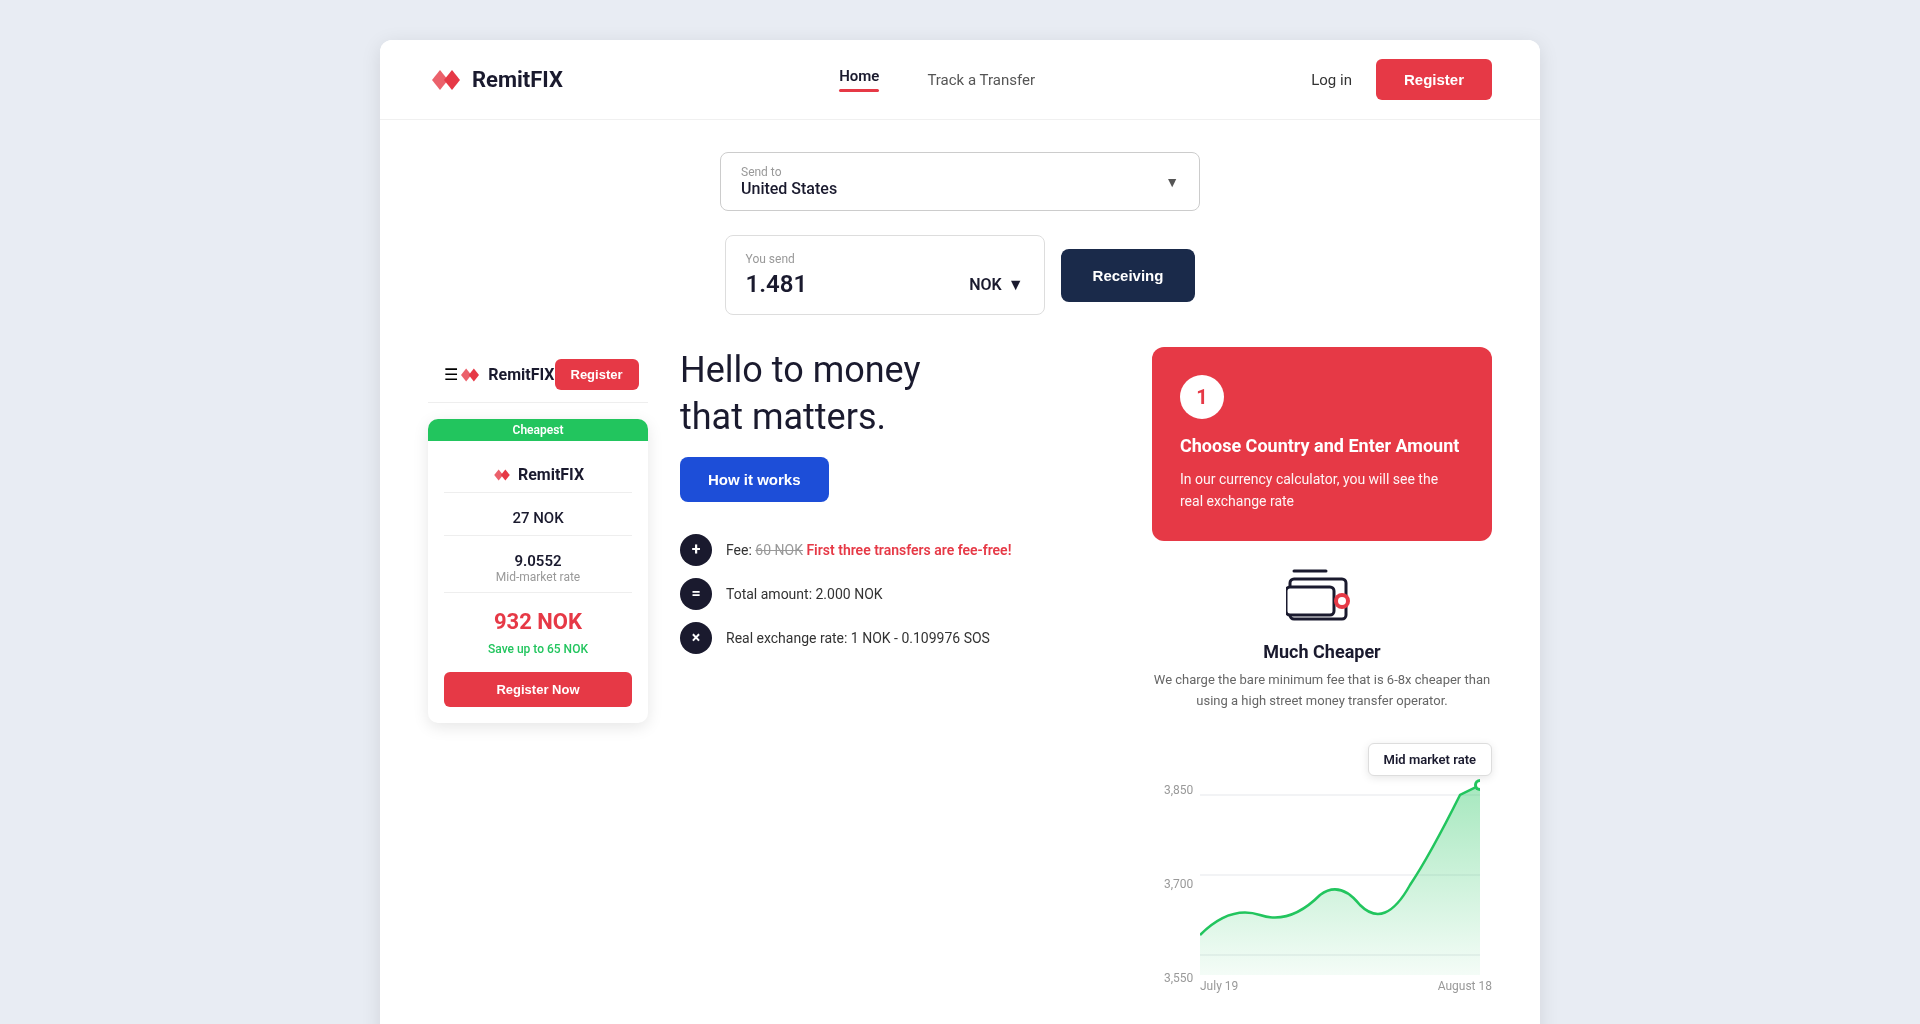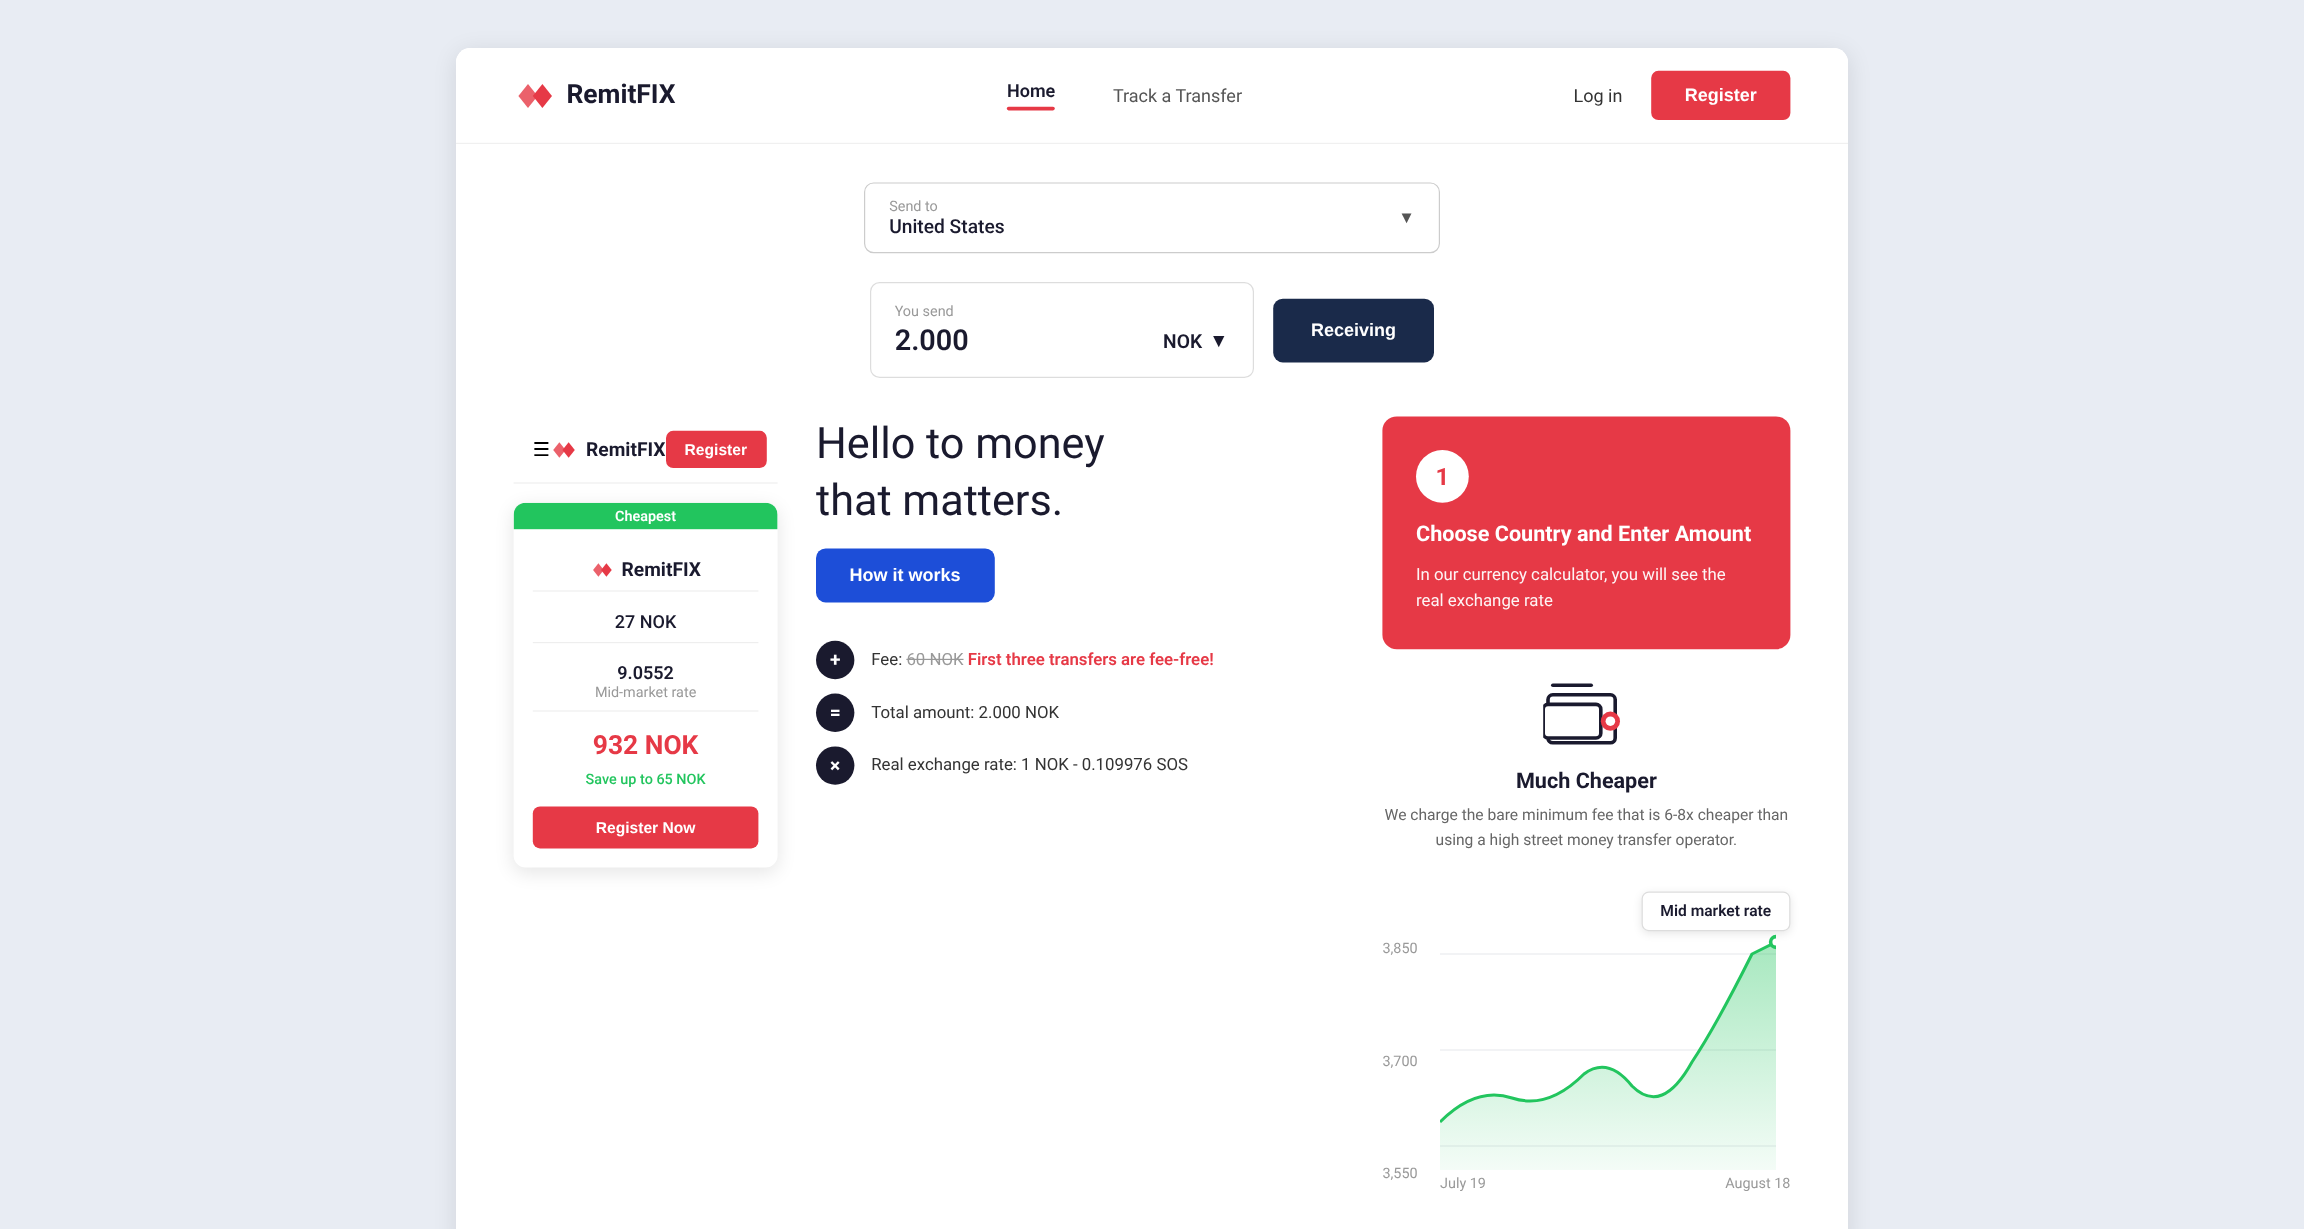--- a/index.html
+++ b/index.html
@@ -149,21 +149,21 @@
       align-items: center;
       justify-content: space-between;
     }
     .amount-value {
       font-size: 24px;
       font-weight: 600;
       color: #1a1a2e;
     }
     .currency-selector {
       display: flex;
-      align-items: center;
+      align-items: flex-start;
       gap: 6px;
       font-size: 16px;
       font-weight: 600;
       color: #1a1a2e;
       cursor: pointer;
     }
     .receiving-btn {
       background: #1a2a4a;
       color: white;
       border: none;
@@ -424,21 +424,21 @@
       border: 1px solid #ddd;
       border-radius: 6px;
       padding: 8px 15px;
       font-size: 13px;
       font-weight: 600;
       color: #1a1a2e;
       box-shadow: 0 2px 8px rgba(0,0,0,0.1);
     }
     .chart-labels-y {
       position: absolute;
-      left: 0;
+      left: 12px;
       top: 0;
       height: 100%;
       display: flex;
       flex-direction: column;
       justify-content: space-between;
       padding: 8px 0;
     }
     .chart-y-label {
       font-size: 12px;
       color: #999;
@@ -491,21 +491,21 @@
           <span class="send-to-value">United States</span>
         </div>
         <span class="chevron-down">▼</span>
       </div>
     </div>
 
     <div class="calc-row">
       <div class="amount-input-box">
         <span class="amount-label">You send</span>
         <div class="amount-row">
-          <span class="amount-value">2.000</span>
+          <span class="amount-value">1.481</span>
           <div class="currency-selector">
             <span>NOK</span>
             <span>▼</span>
           </div>
         </div>
       </div>
       <button class="receiving-btn">Receiving</button>
     </div>
 
     <div class="bottom-section">

